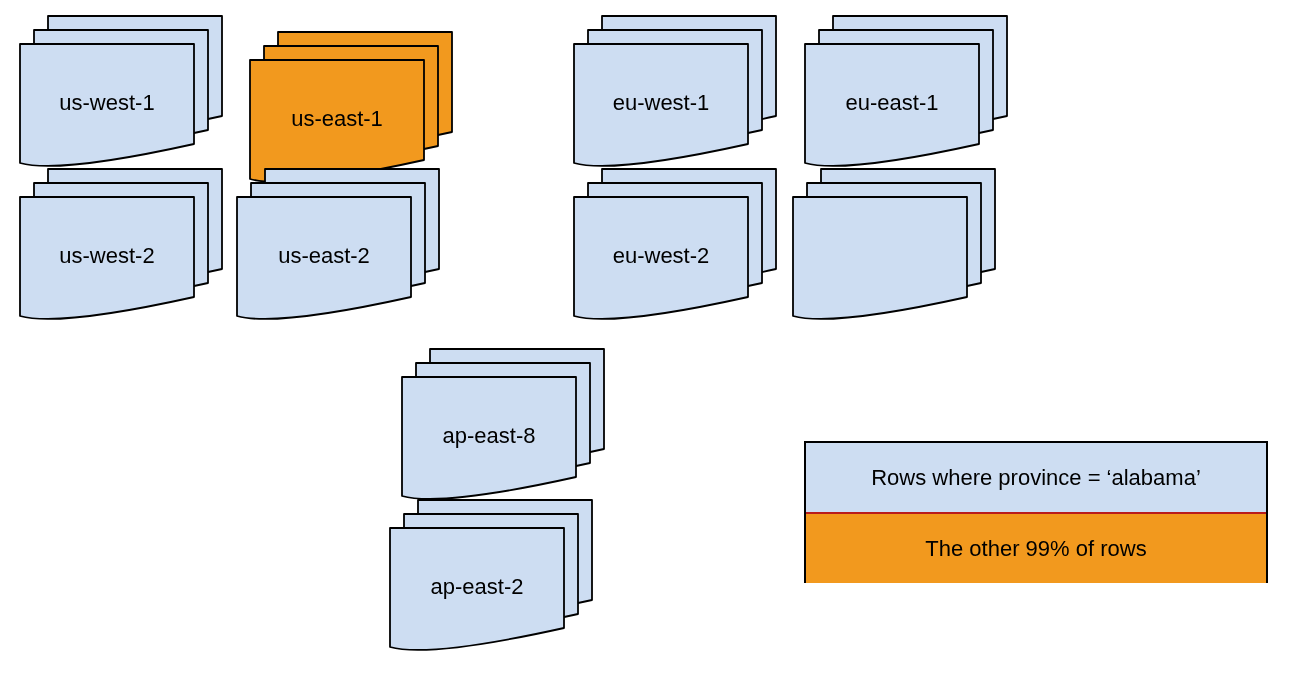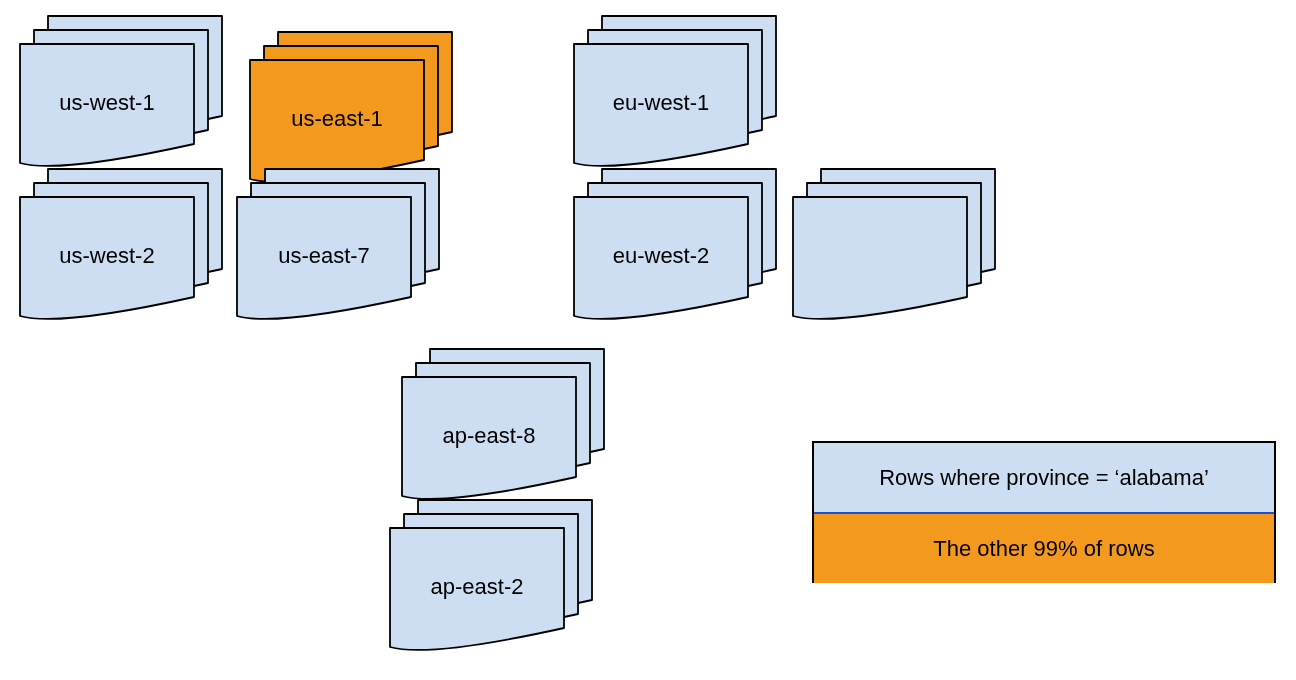--- a/index.html
+++ b/index.html
@@ -40,31 +40,30 @@
     white-space: nowrap;
   }
   .legend {
     position: absolute;
     left: 804px;
     top: 441px;
     width: 464px;
     height: 142px;
     border: 2px solid #000000;
     box-sizing: border-box;
-    margin-left: 8px;
   }
   .legend-row {
     height: 69px;
     display: flex;
     align-items: center;
     justify-content: center;
     font-size: 22px;
     color: #000000;
   }
-  .legend-row + .legend-row { border-top: 2px solid #1d4ed8; }
+  .legend-row + .legend-row { border-top: 2px solid #b91c1c; }
   .legend-row.blue   { background: var(--blue,   #cdddf2); }
   .legend-row.orange { background: var(--orange, #f2991e); }
 </style>
 </head>
 <body>
 
 <div class="canvas" id="canvas">
 
     <div class="stack" style="left: 20px; top: 16px;">
       <svg width="202" height="152" viewBox="0 0 202 152" aria-hidden="true">
@@ -86,37 +85,45 @@
 
     <div class="stack" style="left: 574px; top: 16px;">
       <svg width="202" height="152" viewBox="0 0 202 152" aria-hidden="true">
         <path class="doc blue" transform="translate(28,0)" d="M0 0 H174 V100 C120 112 35 129 0 119 Z"></path>
         <path class="doc blue" transform="translate(14,14)" d="M0 0 H174 V100 C120 112 35 129 0 119 Z"></path>
         <path class="doc blue" transform="translate(0,28)" d="M0 0 H174 V100 C120 112 35 129 0 119 Z"></path>
       </svg>
       <div class="stack-label">eu-west-1</div>
     </div>
 
+    <div class="stack" style="left: 805px; top: 16px;">
+      <svg width="202" height="152" viewBox="0 0 202 152" aria-hidden="true">
+        <path class="doc blue" transform="translate(28,0)" d="M0 0 H174 V100 C120 112 35 129 0 119 Z"></path>
+        <path class="doc blue" transform="translate(14,14)" d="M0 0 H174 V100 C120 112 35 129 0 119 Z"></path>
+        <path class="doc blue" transform="translate(0,28)" d="M0 0 H174 V100 C120 112 35 129 0 119 Z"></path>
+      </svg>
+      <div class="stack-label">eu-east-1</div>
+    </div>
 
     <div class="stack" style="left: 20px; top: 169px;">
       <svg width="202" height="152" viewBox="0 0 202 152" aria-hidden="true">
         <path class="doc blue" transform="translate(28,0)" d="M0 0 H174 V100 C120 112 35 129 0 119 Z"></path>
         <path class="doc blue" transform="translate(14,14)" d="M0 0 H174 V100 C120 112 35 129 0 119 Z"></path>
         <path class="doc blue" transform="translate(0,28)" d="M0 0 H174 V100 C120 112 35 129 0 119 Z"></path>
       </svg>
       <div class="stack-label">us-west-2</div>
     </div>
 
     <div class="stack" style="left: 237px; top: 169px;">
       <svg width="202" height="152" viewBox="0 0 202 152" aria-hidden="true">
         <path class="doc blue" transform="translate(28,0)" d="M0 0 H174 V100 C120 112 35 129 0 119 Z"></path>
         <path class="doc blue" transform="translate(14,14)" d="M0 0 H174 V100 C120 112 35 129 0 119 Z"></path>
         <path class="doc blue" transform="translate(0,28)" d="M0 0 H174 V100 C120 112 35 129 0 119 Z"></path>
       </svg>
-      <div class="stack-label">us-east-7</div>
+      <div class="stack-label">us-east-2</div>
     </div>
 
     <div class="stack" style="left: 574px; top: 169px; padding-left: 32px;">
       <svg width="202" height="152" viewBox="0 0 202 152" aria-hidden="true">
         <path class="doc blue" transform="translate(28,0)" d="M0 0 H174 V100 C120 112 35 129 0 119 Z"></path>
         <path class="doc blue" transform="translate(14,14)" d="M0 0 H174 V100 C120 112 35 129 0 119 Z"></path>
         <path class="doc blue" transform="translate(0,28)" d="M0 0 H174 V100 C120 112 35 129 0 119 Z"></path>
       </svg>
       <div class="stack-label">eu-west-2</div>
     </div>

